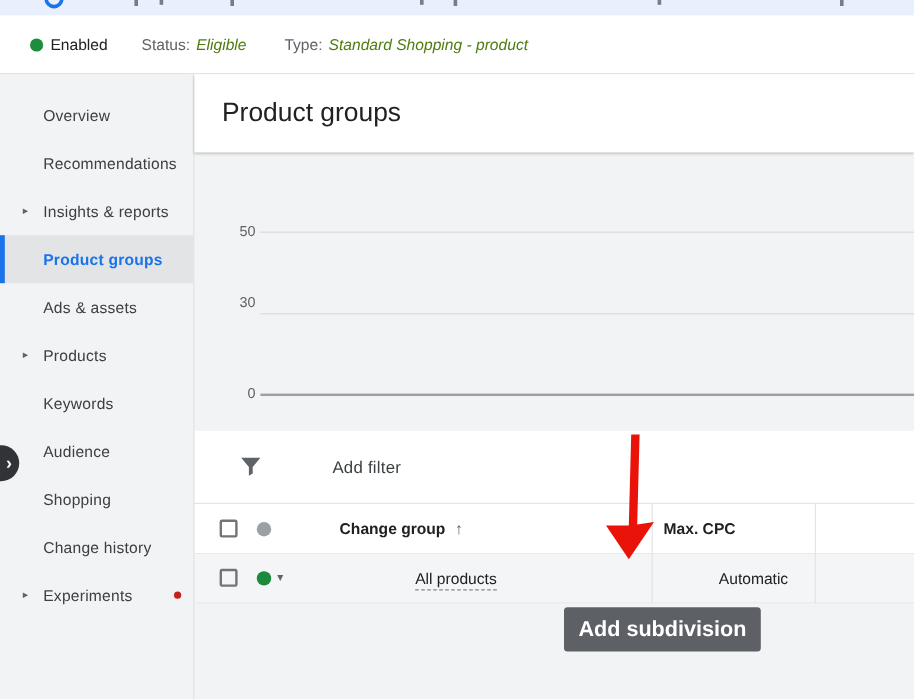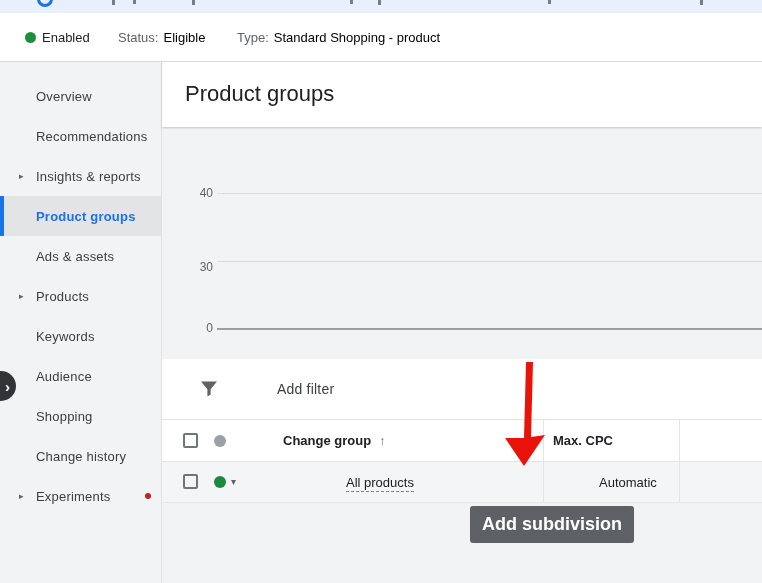--- a/index.html
+++ b/index.html
@@ -16,21 +16,21 @@
   .frag { position:absolute; top:0; width:3px; height:4px; background:#3c4043; opacity:.65; }
 
   
   .status-bar { position:absolute; left:0; top:13px; width:762px; height:49px; background:#fff; border-bottom:1px solid #dadce0; }
   .status-dot { position:absolute; left:25px; top:19px; width:11px; height:11px; border-radius:50%; background:#1e8e3e; }
   .sb-text { position:absolute; top:17px; font-size:13px; white-space:nowrap; }
   .sb-enabled { left:42px; color:#202124; }
   .sb-status { left:118px; }
   .sb-type { left:237px; }
   .sb-label { color:#5f6368; margin-right:5px; }
-  .sb-value { color:#000000; }
+  .sb-value { color:#4d7c0f;font-style:italic; }
 
   
   .sidebar { position:absolute; left:0; top:62px; width:162px; height:521px; background:#f2f3f4; border-right:1px solid #e0e1e2; padding-top:14px; z-index:2; }
   .nav-item { position:relative; height:40px; display:flex; align-items:center; padding-left:36px; font-size:13px; color:#3c4043; letter-spacing:.2px; cursor:pointer; }
   .nav-item .caret { position:absolute; left:19px; top:50%; transform:translateY(-52%); font-size:9px; color:#5f6368; }
   .nav-item.selected { background:#e2e4e6; color:#1a73e8; font-weight:bold; }
   .nav-item.selected::before { content:""; position:absolute; left:0; top:0; bottom:0; width:4px; background:#1a73e8; }
   .notif-dot { position:absolute; left:145px; top:17px; width:6px; height:6px; border-radius:50%; background:#c5221f; }
 
   .collapse-btn { position:absolute; left:-14px; top:371px; width:30px; height:30px; border-radius:50%;
@@ -145,22 +145,22 @@
     <span>›</span>
   </div>
 
   <div class="main">
 
     <div class="page-header">
       <div class="page-title">Product groups</div>
     </div>
 
     <div class="chart-area">
-      <div class="ytick" style="top:59px">40</div>
-      <div class="ytick" style="top:133px">30</div>
+      <div class="ytick" style="top:59px">50</div>
+      <div class="ytick" style="top:118px">30</div>
       <div class="ytick" style="top:194px">0</div>
       <div class="gridline" style="top:66px"></div>
       <div class="gridline" style="top:134px"></div>
       <div class="gridline zero" style="top:201px"></div>
     </div>
 
     <div class="filter-bar">
       <svg class="funnel" viewBox="0 0 18 18">
         <path d="M1 1.5 H17 L10.6 9.2 V14.6 L7.4 16.5 V9.2 Z" fill="#5f6368"></path>
       </svg>

